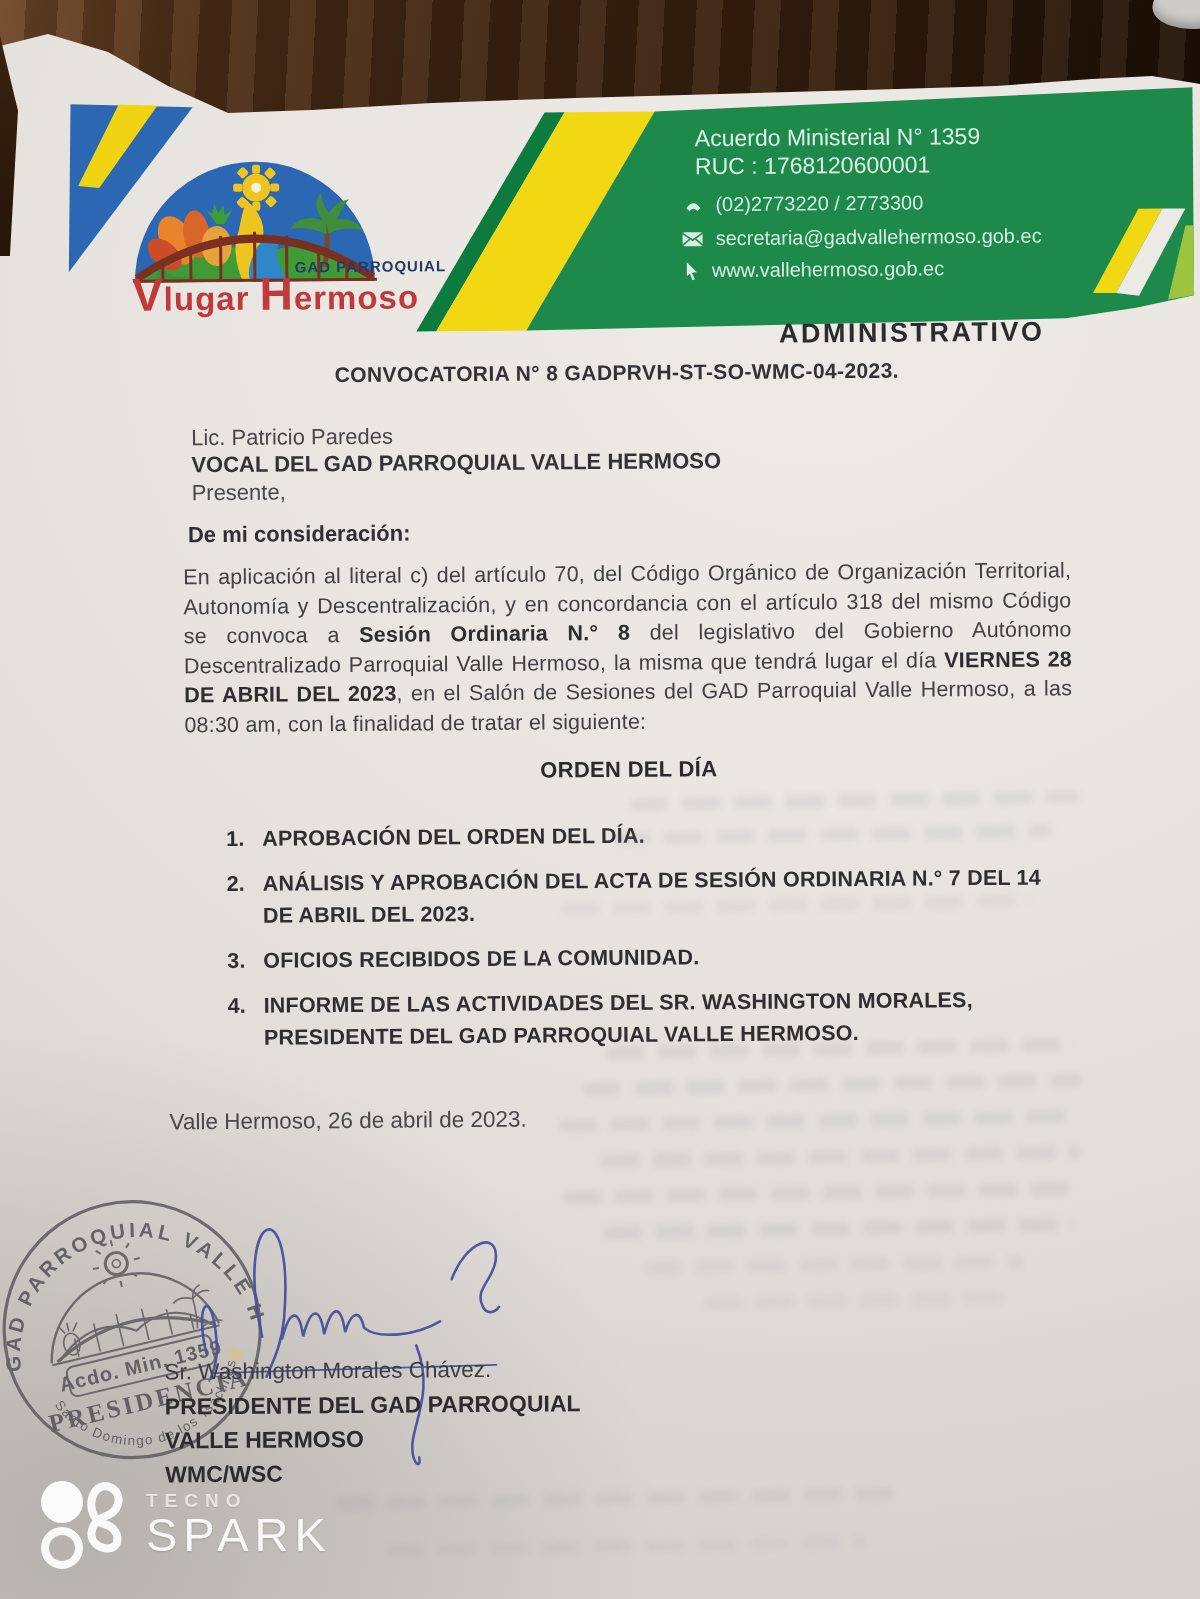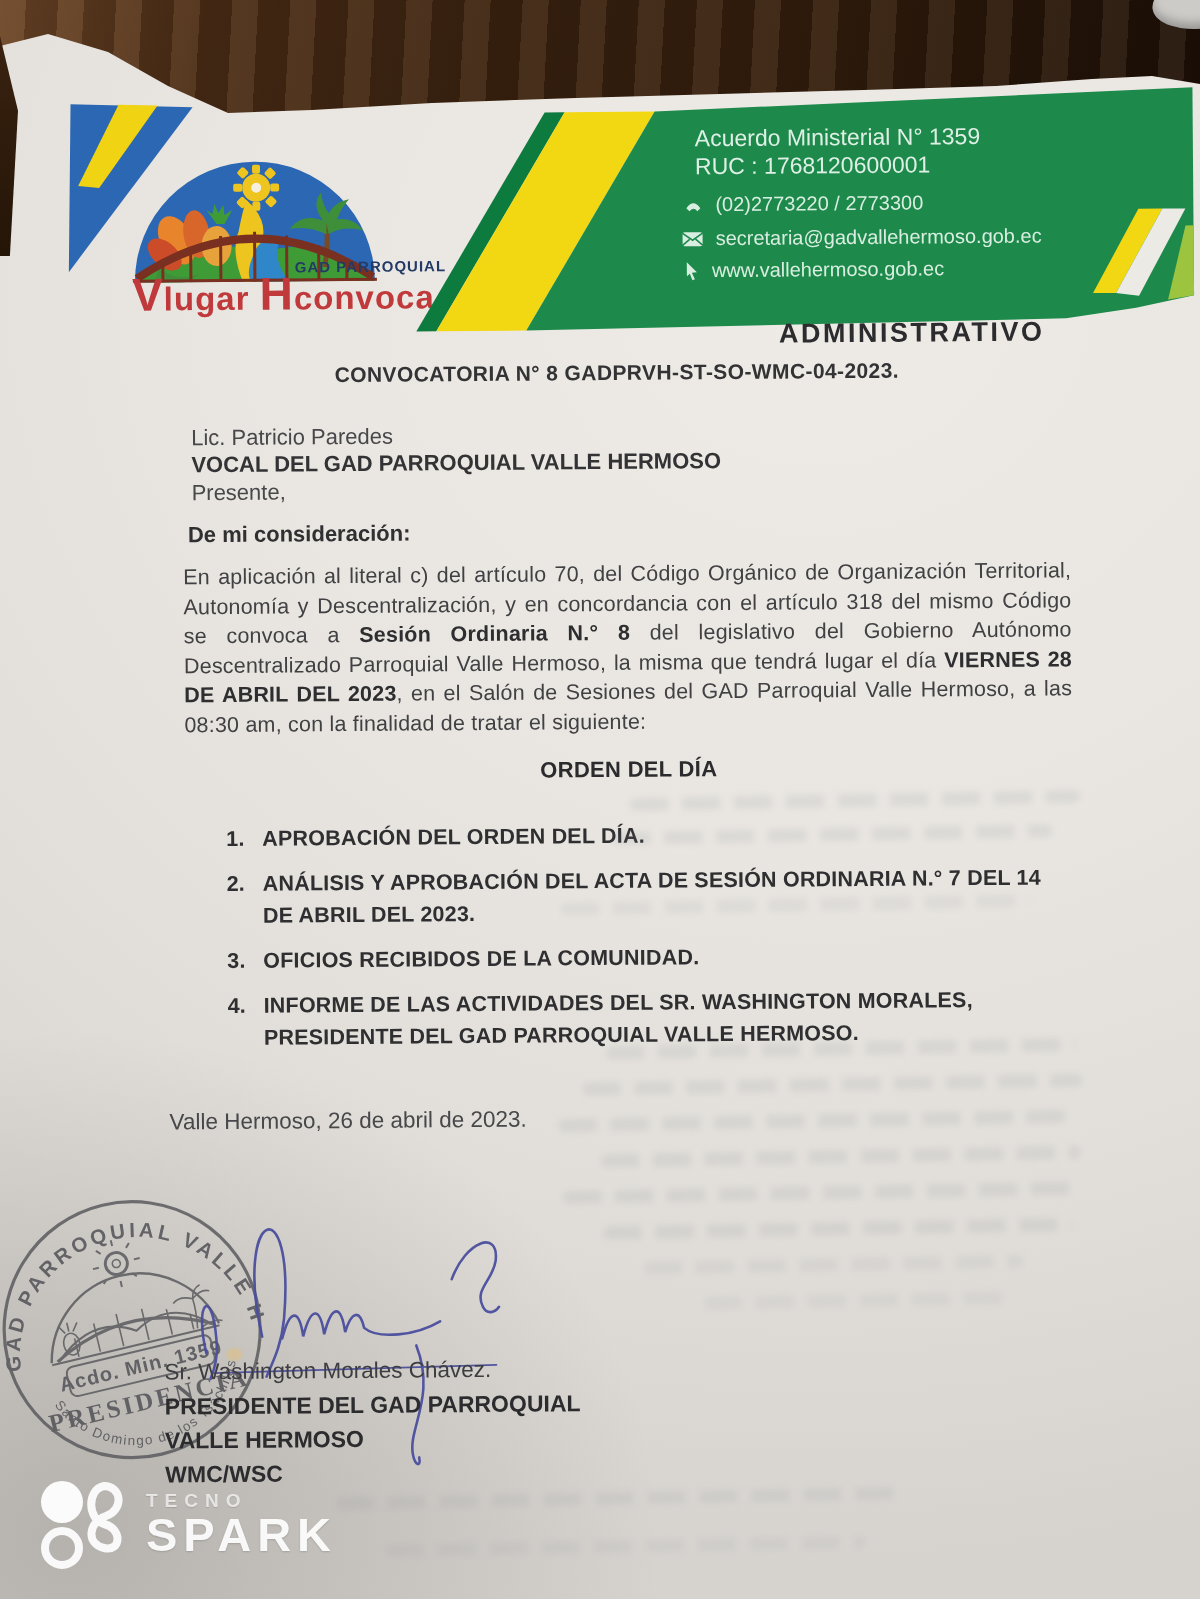--- a/index.html
+++ b/index.html
@@ -70,21 +70,21 @@
   .sign-bold{font-size:23px;font-weight:700;color:#2c2c2e;}
   
   .ghost{position:absolute;height:13px;border-radius:6px;filter:blur(3px);opacity:.12;
     background:repeating-linear-gradient(90deg,#7d828c 0 38px,transparent 38px 52px);
     transform:rotate(-.6deg);pointer-events:none;}
   
   .watermark{position:absolute;left:38px;top:1478px;display:flex;align-items:center;gap:16px;
     color:rgba(255,255,255,.93);}
   .wm-text .wm-brand{font-size:19px;font-weight:700;letter-spacing:7px;color:rgba(255,255,255,.70);
     text-shadow:0 1px 1px rgba(0,0,0,.12);}
-  .wm-text .wm-model{font-size:47px;font-weight:700;letter-spacing:6px;line-height:46px;
+  .wm-text .wm-model{font-size:47px;font-weight:400;letter-spacing:6px;line-height:46px;
     text-shadow:0 1px 2px rgba(0,0,0,.15);}
   .stain{position:absolute;left:222px;top:1345px;width:16px;height:13px;border-radius:50%;
     background:#d8c193;opacity:.8;filter:blur(1px);}
 </style>
 </head>
 <body>
 
 <div class="photo">
 
   <div class="corner-blob"></div>
@@ -138,21 +138,21 @@
           <line x1="62" y1="112" x2="62" y2="146"></line>
         <line x1="92" y1="100" x2="92" y2="146"></line>
           <line x1="126" y1="96" x2="126" y2="146"></line>
         <line x1="158" y1="100" x2="158" y2="146"></line>
           <line x1="190" y1="110" x2="190" y2="146"></line>
         <line x1="218" y1="126" x2="218" y2="146"></line>
       </g>
       <path d="M4,146 L248,146" stroke="#7a3020" stroke-width="6"></path>
     </svg>
 
-    <div class="brand"><span class="big">V</span><span>lugar </span><span class="big">H</span><span>convoca</span></div>
+    <div class="brand"><span class="big">V</span><span>lugar </span><span class="big">H</span><span>ermoso</span></div>
     <div class="brand-small">GAD PARROQUIAL</div>
 
     <svg class="banner-svg" width="790" height="252" viewBox="0 0 790 252">
       <polygon points="140,24 160,24 30,242 10,242" fill="#0d7a3e"></polygon>
       <polygon points="160,24 250,24 120,242 30,242" fill="#f2d713"></polygon>
       <polygon points="250,24 788,4 788,212 730,224 660,234 120,242" fill="#1d8a4b"></polygon>
       <polygon points="733,125 757,125 710,209 687,209" fill="#f2d713"></polygon>
       <polygon points="757,125 780,125 733,212 710,209" fill="#eceae5"></polygon>
       <polygon points="780,142 788,142 788,212 762,216" fill="#9dc43f"></polygon>
     </svg>

